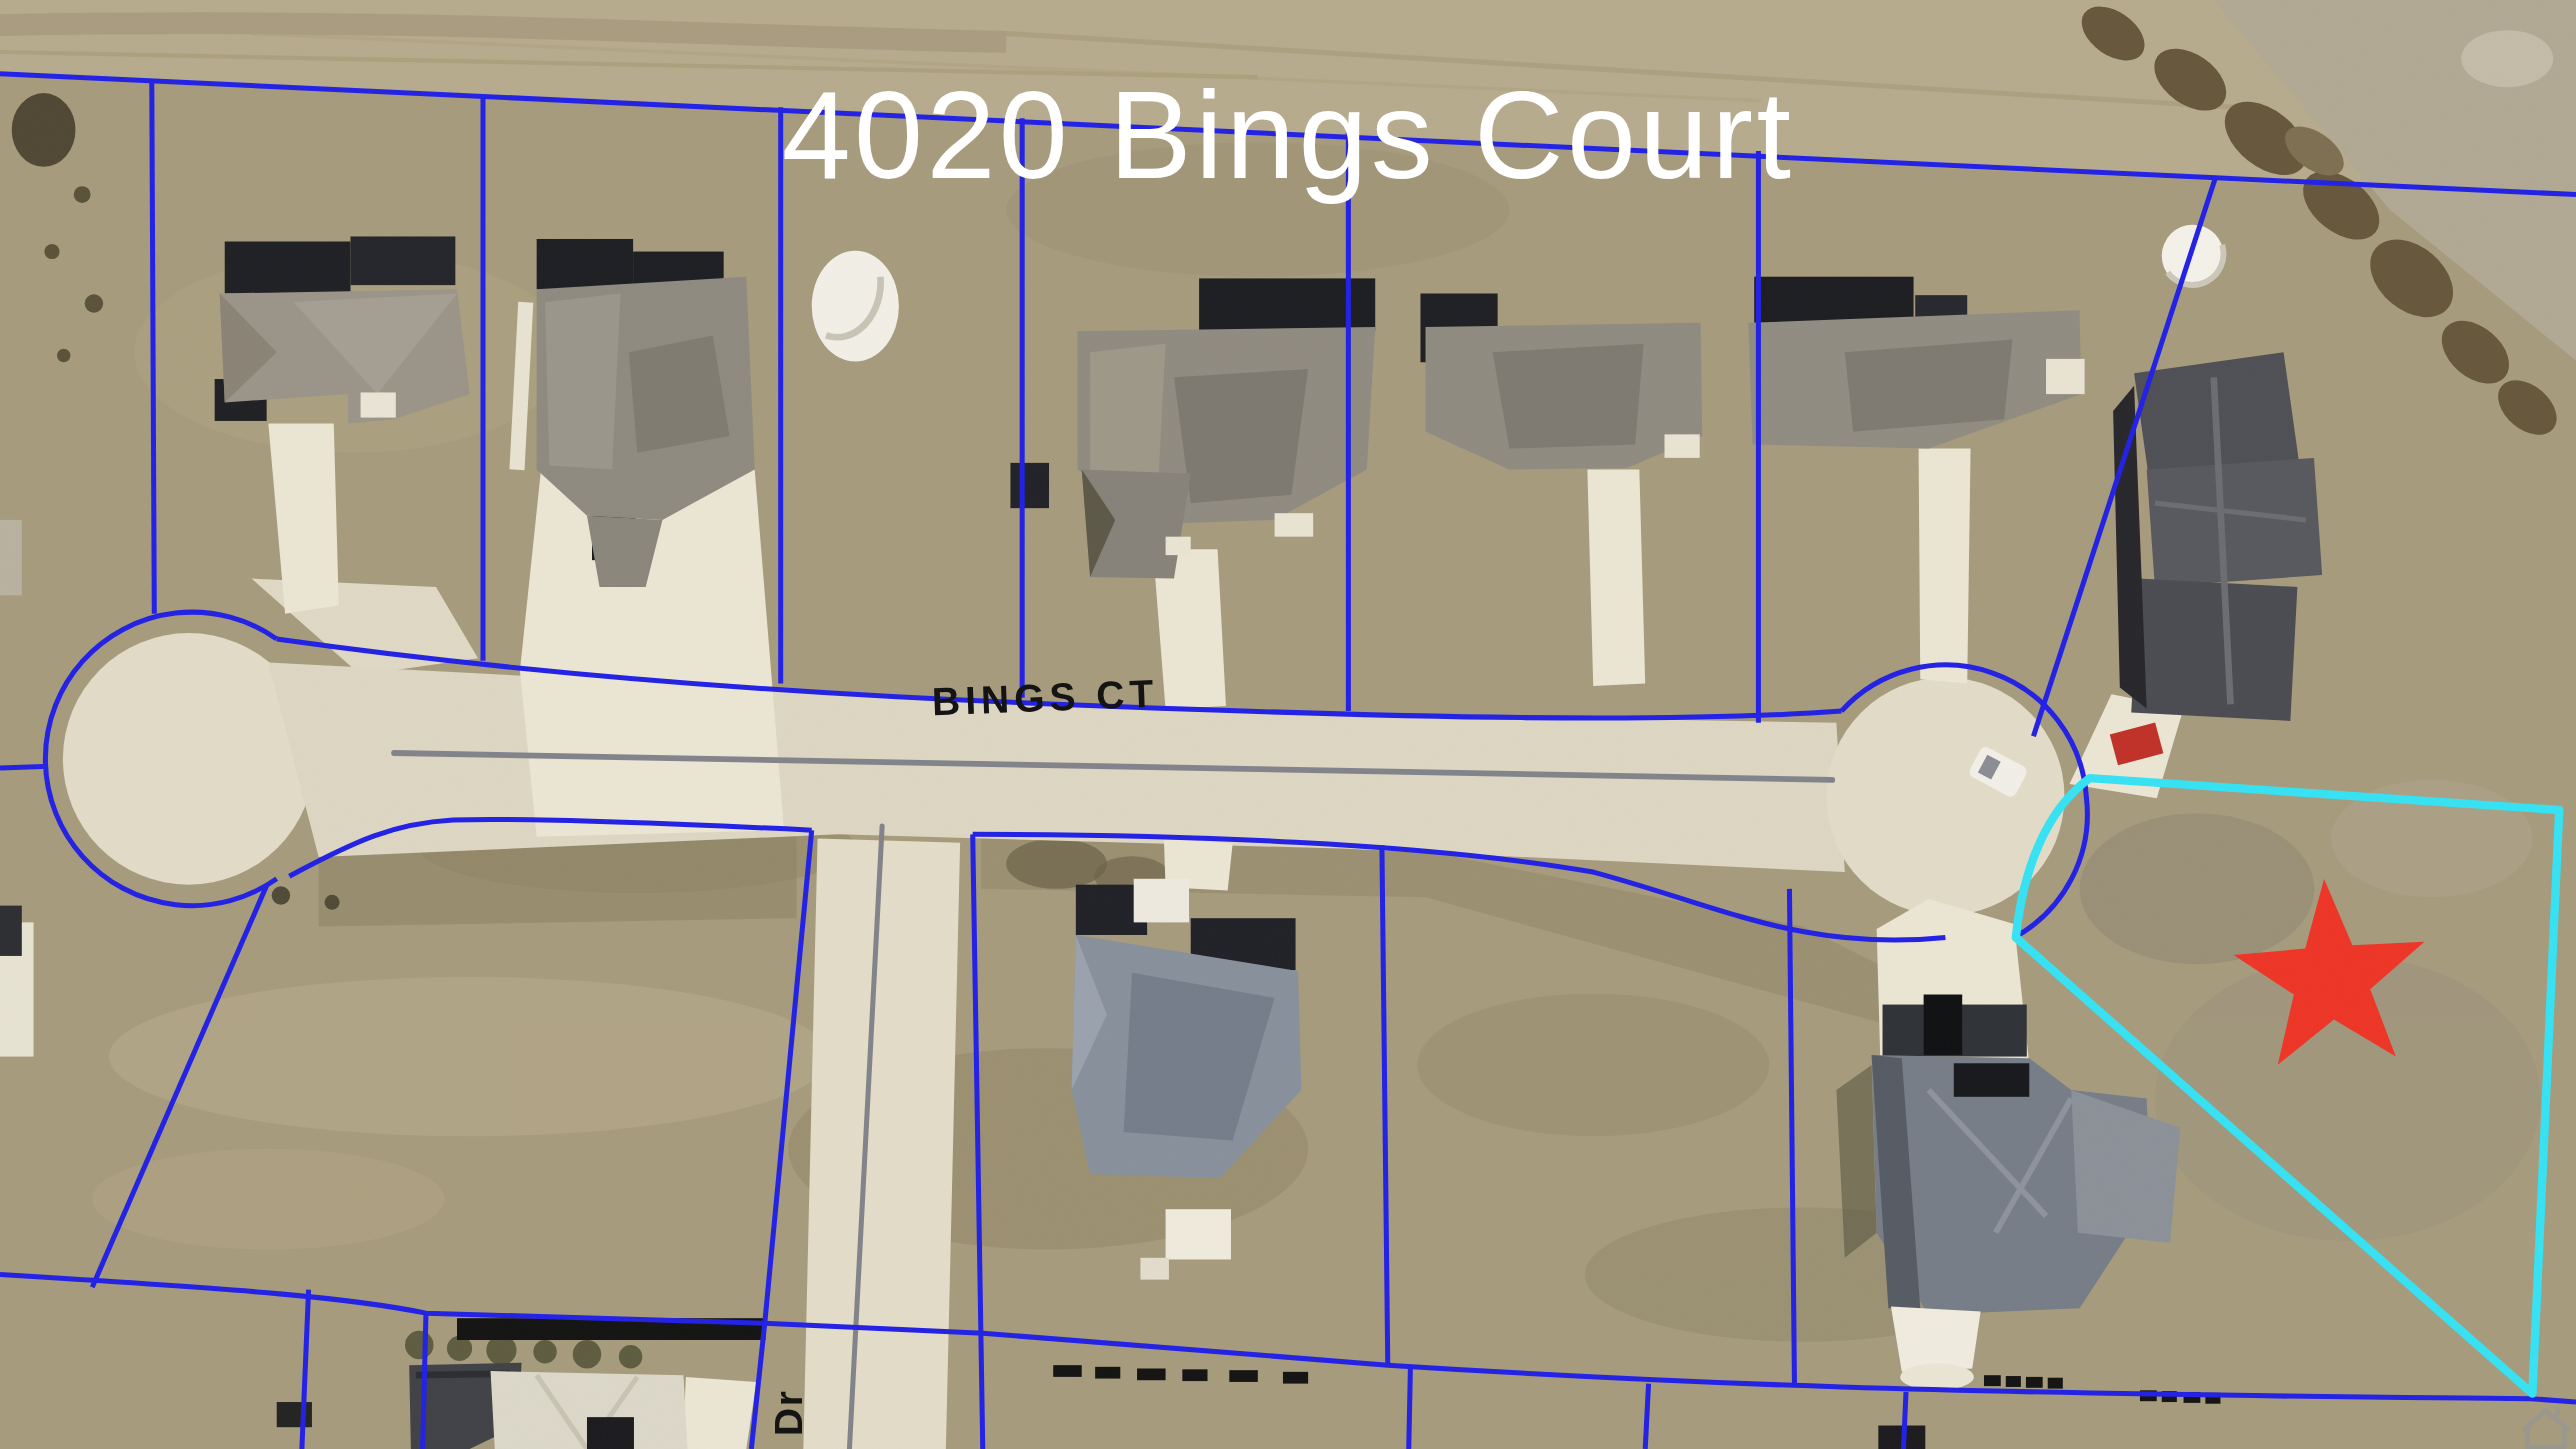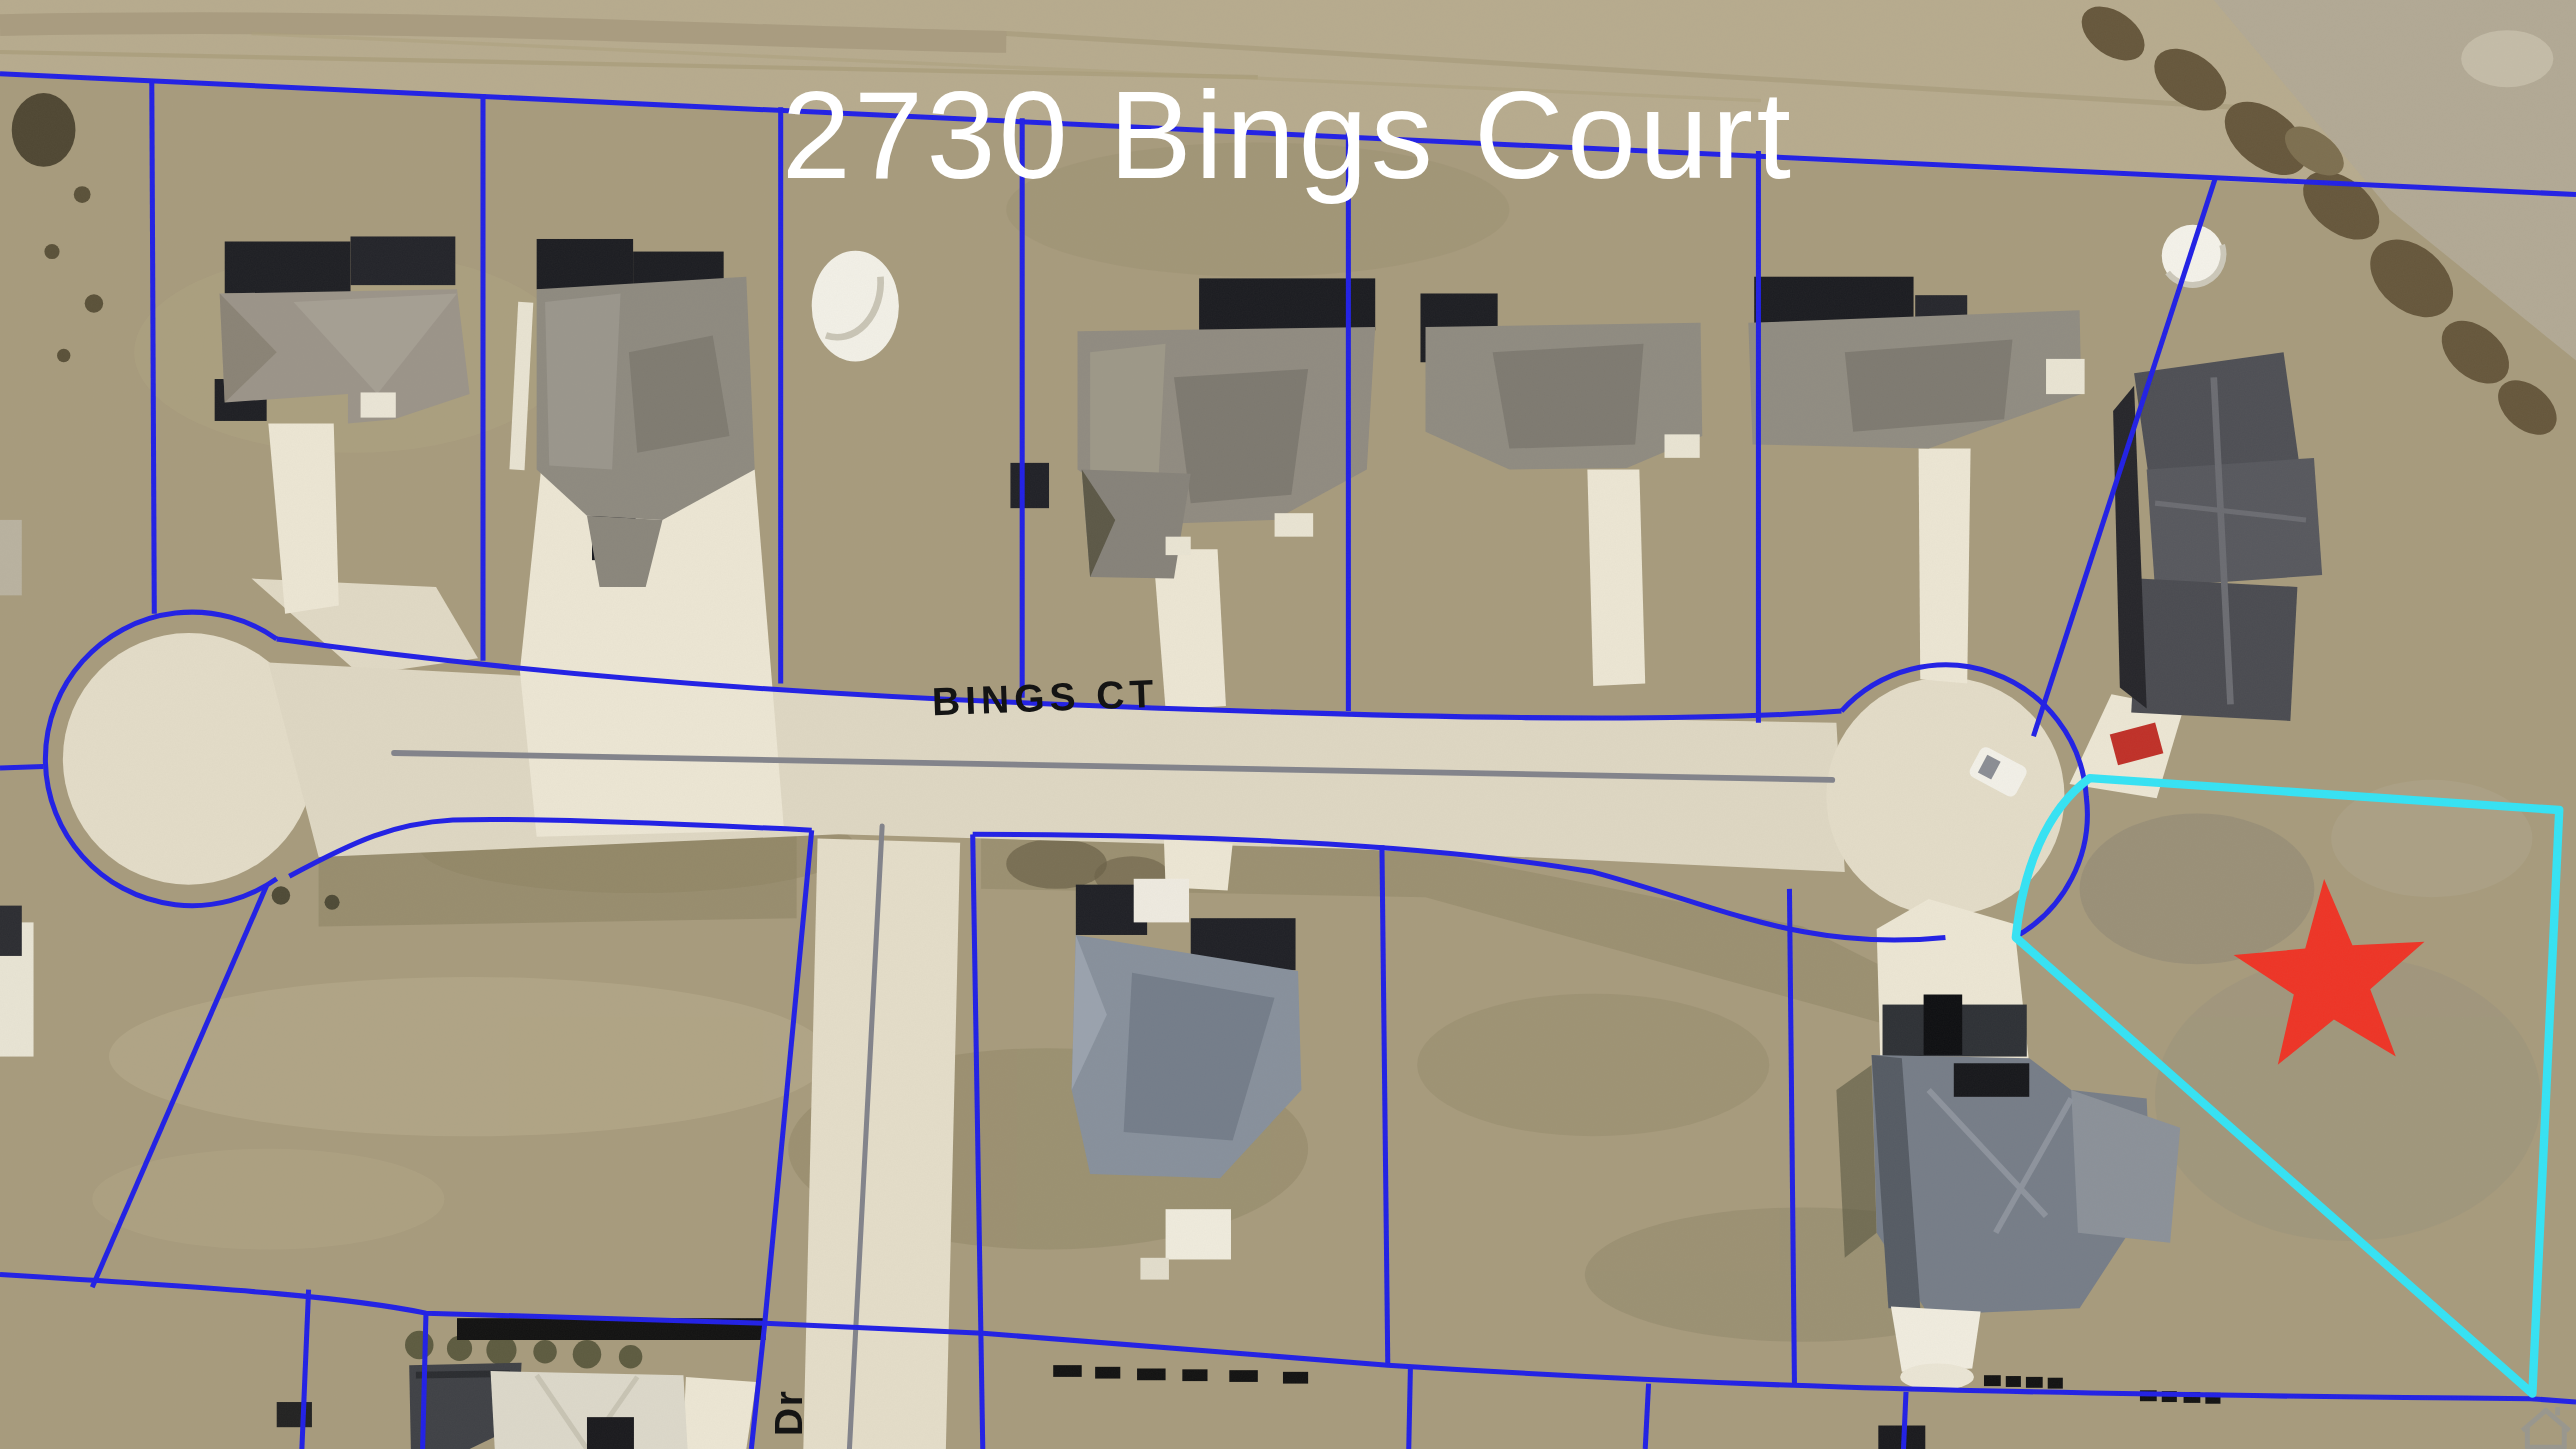--- a/index.html
+++ b/index.html
@@ -269,17 +269,17 @@
 
     <g stroke="#8f959c" stroke-width="6" fill="none" opacity="0.55" stroke-linejoin="round">
       <path d="M3008,1706 L3036,1682 L3064,1706"></path>
       <path d="M3014,1702 L3014,1726 L3058,1726 L3058,1702"></path>
       <path d="M3050,1688 L3050,1678"></path>
     </g>
 
     <rect x="0" y="0" width="3072" height="1728" filter="url(#grain)" opacity="0.10"></rect>
   </svg>
 
-  <div class="overlay-label title-label">2730 Bings Court</div>
+  <div class="overlay-label title-label">4020 Bings Court</div>
   <div class="overlay-label street-label-h">BINGS CT</div>
   <div class="overlay-label street-label-v">Dr</div>
 </div>
 
 
 </body></html>

